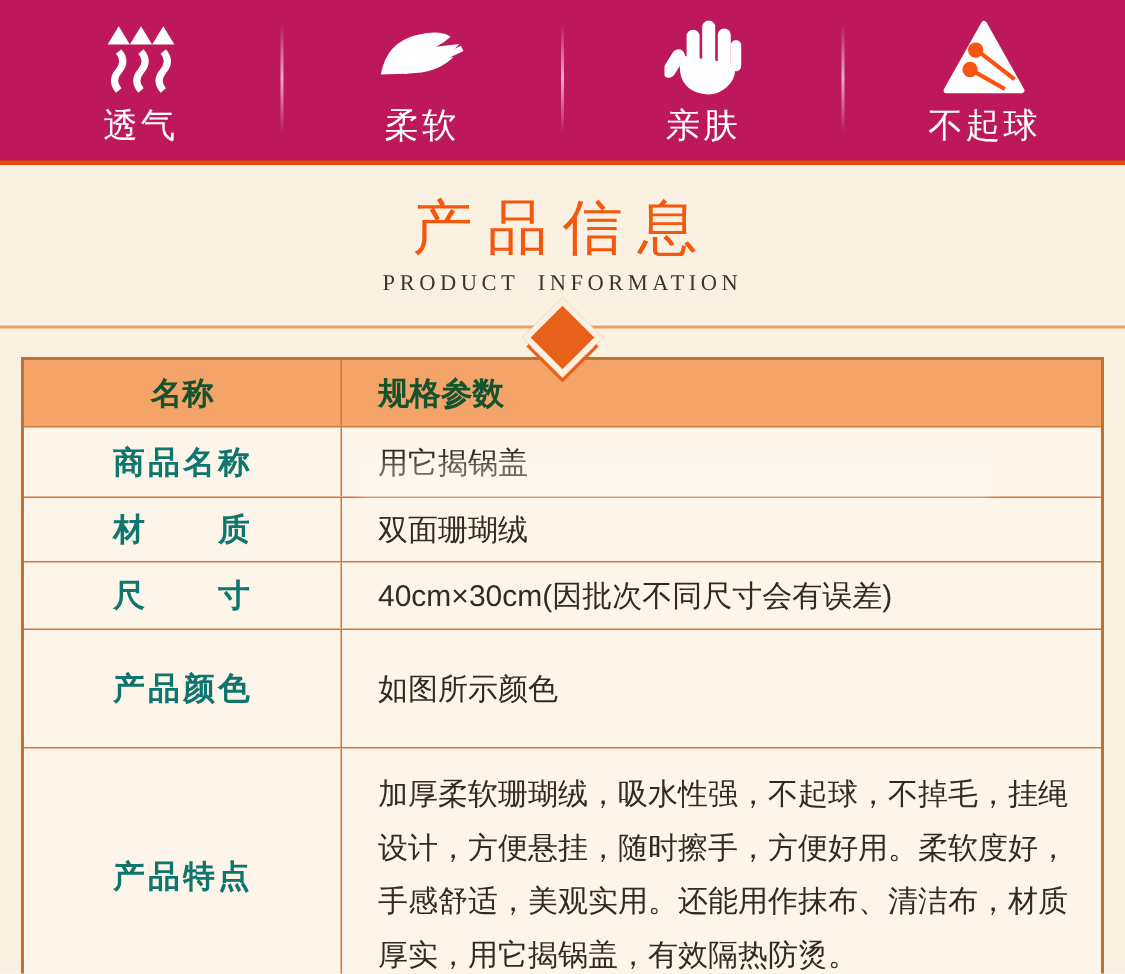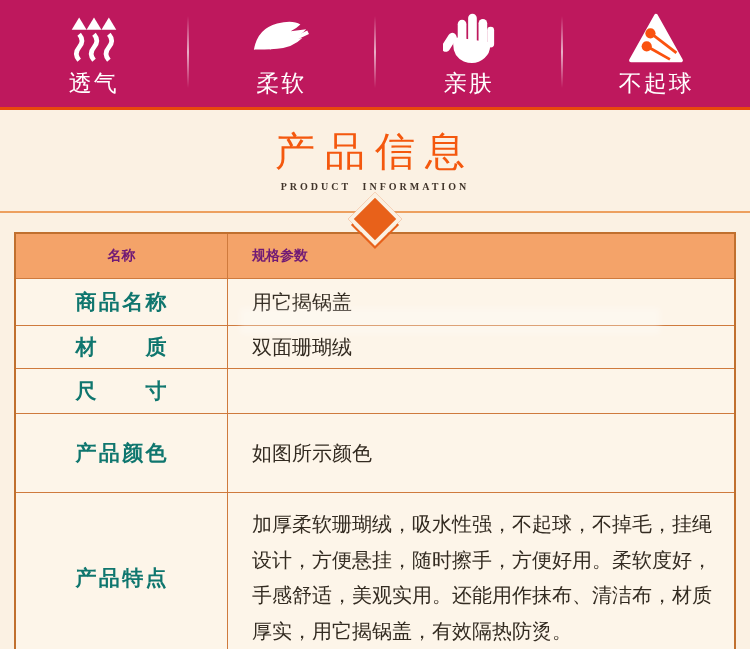--- a/index.html
+++ b/index.html
@@ -28,21 +28,21 @@
     background:linear-gradient(rgba(255,255,255,0),rgba(255,255,255,.65),rgba(255,255,255,0));
   }
   .vdiv.d1{left:187px}.vdiv.d2{left:374px}.vdiv.d3{left:561px}
   
   .title-wrap{text-align:center;padding-top:14px;}
   .page-title{
     margin:0;color:#f4580e;font-size:40px;font-weight:normal;
     letter-spacing:10px;font-family:"Liberation Serif", serif;
   }
   .page-subtitle{
-    margin:2px 0 0 0;color:#40342a;font-size:10px;font-weight:bold;
+    margin:2px 0 0 0;color:#40342a;font-size:15px;font-weight:normal;
     letter-spacing:3px;word-spacing:6px;font-family:"Liberation Serif", serif;
   }
   .divider{position:relative;height:38px;margin-top:2px;}
   .divider .hline{
     position:absolute;left:0;right:0;top:17px;height:2px;background:#eda05f;z-index:1;
   }
   .divider .diamond-outline{
     position:absolute;left:50%;top:8px;width:30px;height:30px;z-index:2;
     transform:translateX(-50%) translateY(6px) rotate(45deg);
     border:2px solid #e8611a;background:transparent;
@@ -61,21 +61,21 @@
   .tcell-l{
     width:211px;flex:0 0 211px;border-right:1px solid #cf7a3d;
     display:flex;align-items:center;justify-content:center;
   }
   .tcell-r{
     flex:1 1 auto;display:flex;align-items:center;
     padding-left:24px;padding-right:14px;
   }
   .trow.header{background:#f4a369;}
   .trow.header .tcell-l,.trow.header .tcell-r{
-    color:#701a75;font-weight:bold;font-size:14px;
+    color:#14532d;font-weight:bold;font-size:21px;
   }
   .label-span{
     display:inline-block;width:92px;color:#0f766e;font-weight:bold;font-size:21px;
     text-align:justify;text-align-last:justify;letter-spacing:1px;white-space:nowrap;
   }
   .value-text{color:#332b21;font-size:20px;}
   .para{line-height:1.78;padding:14px 0;}
   .h-header{min-height:44px;} .h-r1{min-height:46px;} .h-r2{min-height:42px;}
   .h-r3{min-height:44px;} .h-r4{min-height:78px;} .h-r5{min-height:126px;}
   
@@ -178,20 +178,23 @@
         <span class="label-span">材质</span>
       </div>
     <div class="tcell-r">
         <span class="value-text">双面珊瑚绒</span>
       </div>
   </div>
   <div class="trow h-r3">
     <div class="tcell-l">
         <span class="label-span">尺寸</span>
       </div>
+    <div class="tcell-r">
+        <span class="value-text">40cm×30cm(因批次不同尺寸会有误差)</span>
+      </div>
   </div>
   <div class="trow h-r4">
     <div class="tcell-l">
         <span class="label-span">产品颜色</span>
       </div>
     <div class="tcell-r">
         <span class="value-text">如图所示颜色</span>
       </div>
   </div>
   <div class="trow h-r5">

